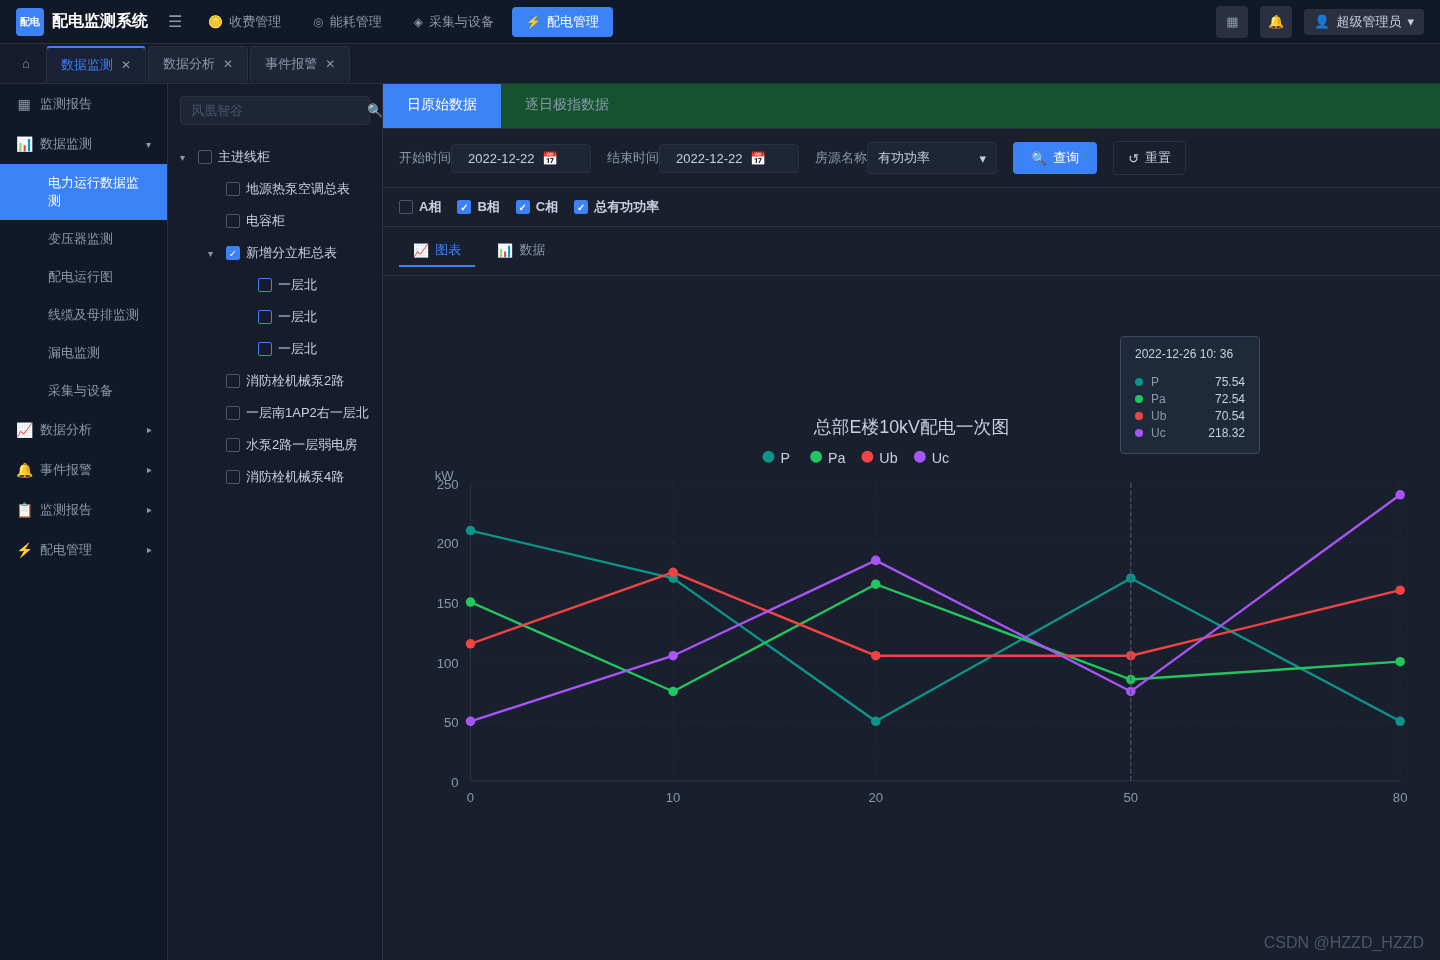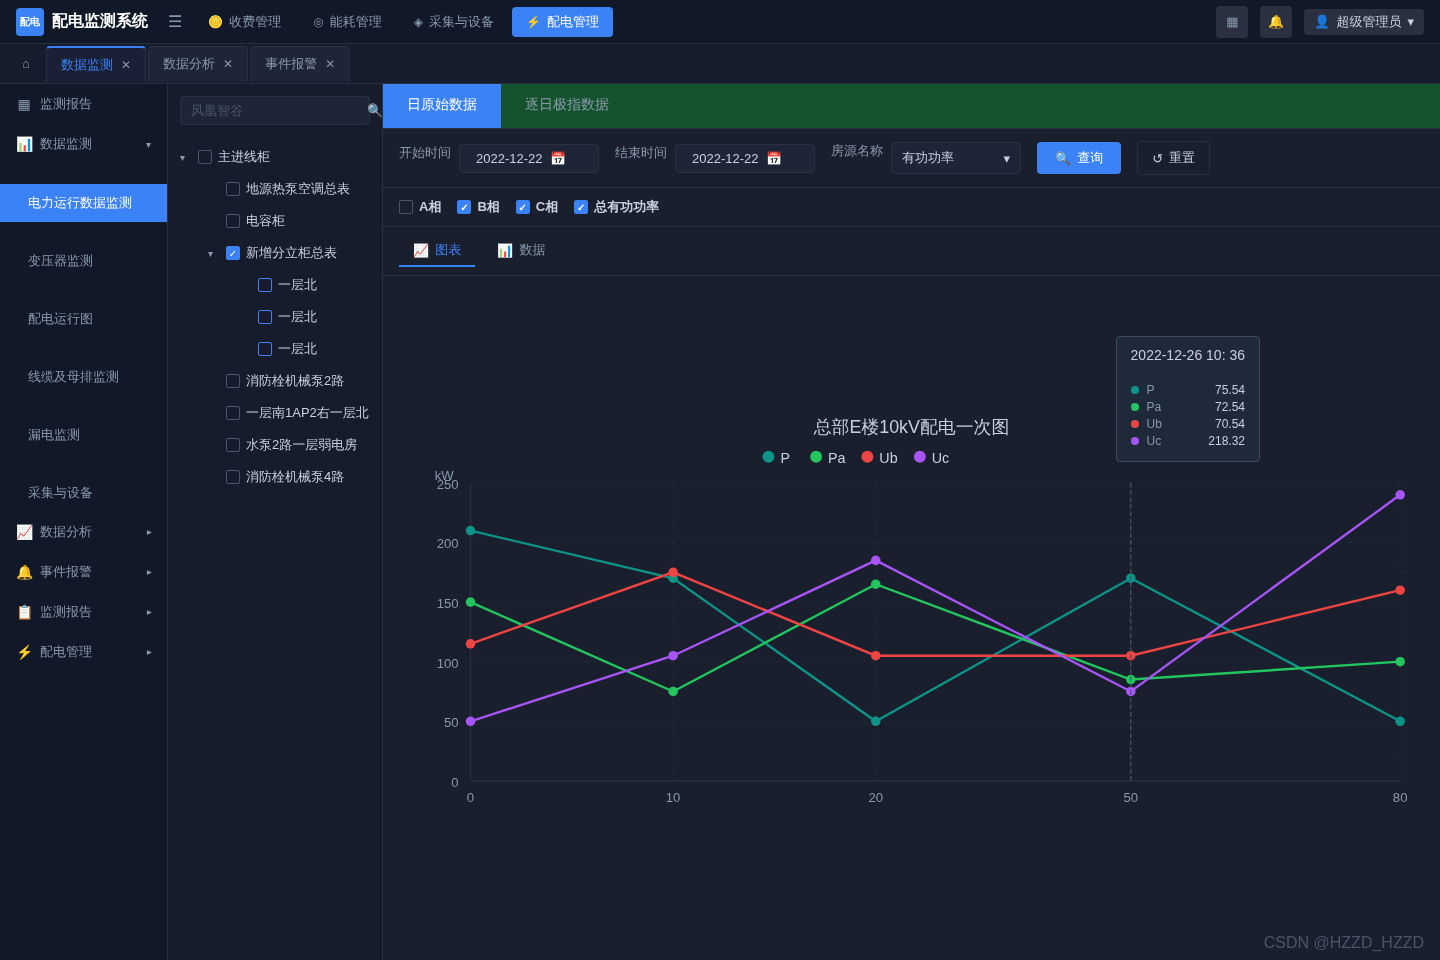--- a/index.html
+++ b/index.html
@@ -27,21 +27,21 @@
     
     .main-layout { display: flex; height: calc(960px - 44px - 40px); }
 
     
     .sidebar { width: 168px; background: #111827; border-right: 1px solid #2a3040; display: flex; flex-direction: column; overflow-y: auto; }
     .sidebar-item { display: flex; align-items: center; gap: 8px; padding: 11px 16px; color: #8899aa; cursor: pointer; font-size: 13px; }
     .sidebar-item-icon { font-size: 14px; width: 16px; text-align: center; }
     .sidebar-group { }
     .sidebar-group-header { display: flex; align-items: center; gap: 8px; padding: 11px 16px; color: #8899aa; cursor: pointer; font-size: 13px; }
     .sidebar-sub { }
-    .sidebar-sub-item { display: flex; align-items: center; gap: 8px; padding: 10px 16px 10px 28px; color: #8899aa; cursor: pointer; font-size: 13px; margin-top: 20px; }
+    .sidebar-sub-item { display: flex; align-items: center; gap: 8px; padding: 10px 16px 10px 48px; color: #8899aa; cursor: pointer; font-size: 13px; }
     .sidebar-sub-item.active { background: #3b82f6; color: #fff; }
     .chevron { font-size: 10px; transition: transform 0.2s; }
     .chevron.open { transform: rotate(0deg); }
     .chevron.closed { transform: rotate(-90deg); }
 
     
     .content-area { flex: 1; display: flex; overflow: hidden; }
 
     
     .tree-panel { width: 215px; background: #161c2b; border-right: 1px solid #2a3040; display: flex; flex-direction: column; }
@@ -59,21 +59,21 @@
     .tree-label { font-size: 13px; color: #c8d0e0; }
     .tree-children { padding-left: 16px; }
 
     
     .chart-panel { flex: 1; background: #1a1f2e; display: flex; flex-direction: column; overflow: hidden; }
     .chart-tabs { display: flex; border-bottom: 1px solid #2a3040; background: #14532d; }
     .chart-tab { padding: 12px 24px; cursor: pointer; color: #8899aa; font-size: 14px; border-bottom: 2px solid transparent; }
     .chart-tab.active { color: #fff; background: #3b82f6; border-bottom-color: #3b82f6; }
 
     .chart-controls { padding: 12px 16px; display: flex; align-items: center; gap: 16px; border-bottom: 1px solid #2a3040; flex-wrap: wrap; }
-    .control-group { display: flex; gap: 8px; }
+    .control-group { display: flex; align-items: center; }
     .control-label { color: #8899aa; font-size: 13px; }
     .date-input { display: flex; align-items: center; background: #1e2536; border: 1px solid #2a3040; border-radius: 4px; padding: 6px 16px; gap: 8px; color: #c8d0e0; font-size: 13px; min-width: 140px; cursor: pointer; }
     .date-icon { color: #8899aa; font-size: 13px; }
     .select-input { display: flex; align-items: center; background: #1e2536; border: 1px solid #2a3040; border-radius: 4px; padding: 6px 10px; gap: 8px; color: #c8d0e0; font-size: 13px; min-width: 130px; cursor: pointer; }
     .btn-query { background: #3b82f6; color: #fff; border: none; padding: 7px 18px; border-radius: 4px; cursor: pointer; font-size: 13px; display: flex; align-items: center; gap: 6px; }
     .btn-reset { background: transparent; color: #c8d0e0; border: 1px solid #2a3040; padding: 7px 14px; border-radius: 4px; cursor: pointer; font-size: 13px; display: flex; align-items: center; gap: 6px; }
 
     .checkbox-group { display: flex; align-items: center; gap: 16px; padding: 10px 16px; border-bottom: 1px solid #2a3040; font-weight: bold; }
     .cb-item { display: flex; align-items: center; gap: 6px; cursor: pointer; }
     .cb-box { width: 14px; height: 14px; border: 1px solid #4a5568; background: transparent; border-radius: 2px; display: inline-flex; align-items: center; justify-content: center; }
@@ -82,21 +82,21 @@
 
     .chart-view-tabs { display: flex; align-items: center; padding: 8px 16px; gap: 8px; border-bottom: 1px solid #2a3040; }
     .view-tab { display: flex; align-items: center; gap: 6px; padding: 6px 14px; cursor: pointer; color: #8899aa; font-size: 13px; border-bottom: 2px solid transparent; }
     .view-tab.active { color: #3b82f6; border-bottom-color: #3b82f6; }
 
     
     .chart-svg-container { flex: 1; padding: 8px 16px 16px; position: relative; }
 
     
     .chart-tooltip { position: absolute; background: #1e2a3a; border: 1px solid #3b4a60; border-radius: 4px; padding: 10px 14px; font-size: 12px; color: #c8d0e0; min-width: 140px; }
-    .tooltip-title { color: #c8d0e0; margin-bottom: 20px; font-size: 14px; }
+    .tooltip-title { color: #c8d0e0; margin-bottom: 14px; font-size: 12px; }
     .tooltip-row { display: flex; align-items: center; gap: 8px; margin: 3px 0; }
     .tooltip-dot { width: 8px; height: 8px; border-radius: 50%; }
     .tooltip-key { color: #8899aa; font-size: 12px; min-width: 20px; }
     .tooltip-val { color: #c8d0e0; font-size: 12px; margin-left: auto; }
 
     .footer-text { position: fixed; bottom: 8px; right: 16px; color: #4a5568; font-size: 16px; }
   </style>
 </head>
 <body>
 

